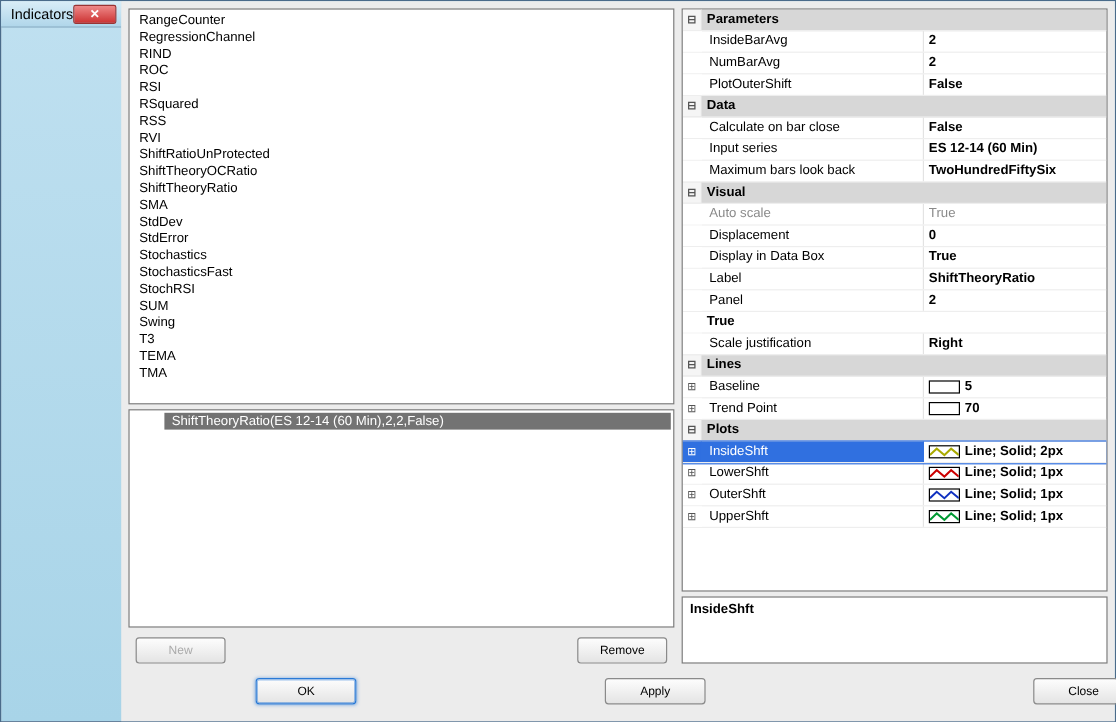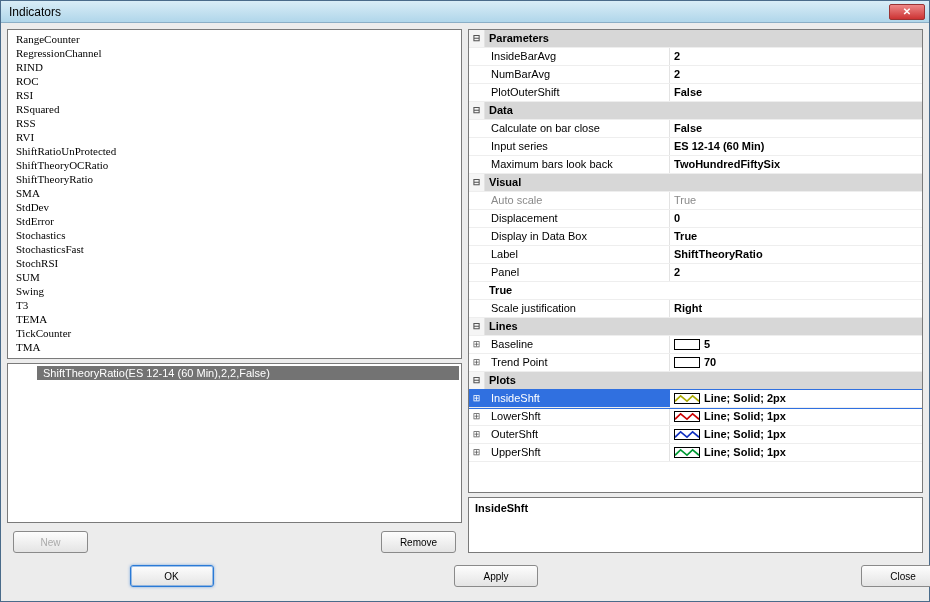--- a/index.html
+++ b/index.html
@@ -7,21 +7,21 @@
     margin: 0; padding: 0;
     font-family: "Segoe UI", Tahoma, Arial, sans-serif;
     font-size: 11px;
     background: #e8e8e8;
     height: 100%;
   }
   .window {
     width: 930px; height: 602px;
     background: linear-gradient(#bfe0f0, #a8d4e8);
     border: 1px solid #4a6b8a;
-    display: flex; flex-direction: column;
+    display: flex; flex-direction: row;
     position: relative;
   }
   .titlebar {
     height: 22px;
     background: linear-gradient(#d9edf7, #b0d6ea);
     display: flex; align-items: center;
     padding: 0 4px 0 8px;
     color: #000;
     font-size: 12px;
     border-bottom: 1px solid #8aaec6;
@@ -63,21 +63,21 @@
   }
   .list-box {
     background: #fff;
     border: 1px solid #7a7a7a;
     overflow-y: auto;
     padding: 2px 2px;
     line-height: 14px;
     font-size: 11px;
     color: #000;
   }
-  .indicator-list { flex: 0 0 330px; font-family: Liberation Serif, serif; }
+  .indicator-list { flex: 0 0 330px; }
   .applied-list { flex: 1; min-height: 100px; }
   .indicator-list .item, .applied-list .item {
     padding: 0 6px;
     white-space: nowrap;
     cursor: default;
   }
   .applied-list .item.selected {
     background: #737373;
     color: #fff;
     margin-left: 27px;
@@ -220,21 +220,20 @@
             <div class="item">SMA</div>
             <div class="item">StdDev</div>
             <div class="item">StdError</div>
             <div class="item">Stochastics</div>
             <div class="item">StochasticsFast</div>
             <div class="item">StochRSI</div>
             <div class="item">SUM</div>
             <div class="item">Swing</div>
             <div class="item">T3</div>
             <div class="item">TEMA</div>
-            <div class="item">TickCounter</div>
             <div class="item">TMA</div>
           </div>
         <div class="list-box applied-list" id="applied-list">
             <div class="item selected">ShiftTheoryRatio(ES 12-14 (60 Min),2,2,False)</div>
           </div>
         <div class="btn-row">
           <button class="btn" disabled="">New</button>
           <button class="btn">Remove</button>
         </div>
       </div>

